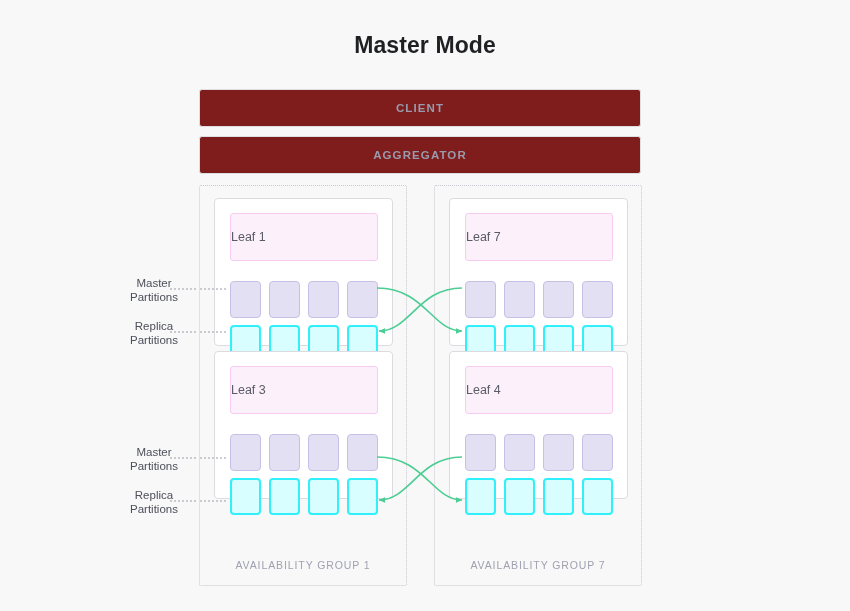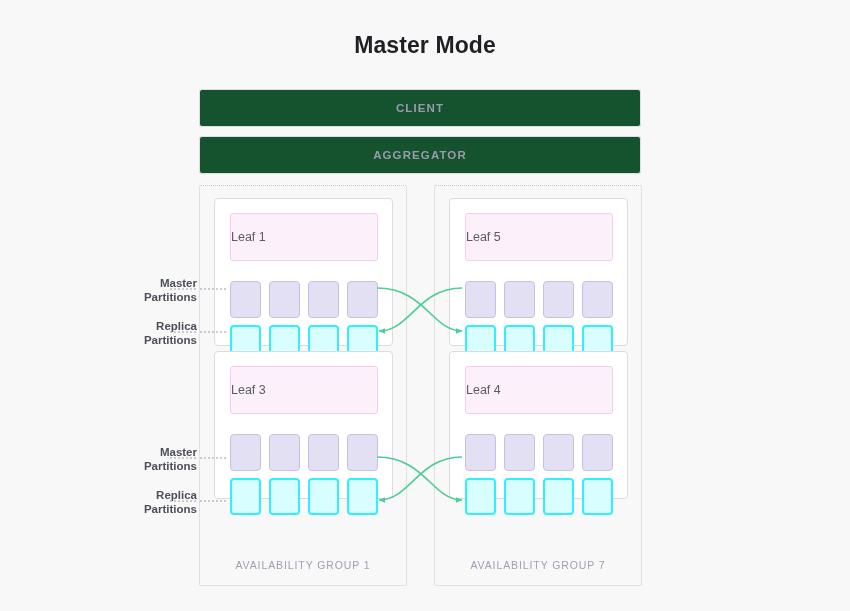--- a/index.html
+++ b/index.html
@@ -31,21 +31,21 @@
     color: #1f2024;
     letter-spacing: 0.1px;
   }
 
   
   .topbox {
     position: absolute;
     left: 199px;
     width: 442px;
     height: 38px;
-    background: #14532d;
+    background: #7f1d1d;
     border: 1px solid #dedfe2;
     border-radius: 3px;
     box-sizing: border-box;
     display: flex;
     align-items: center;
     justify-content: center;
     font-size: 11.5px;
     font-weight: bold;
     letter-spacing: 1.1px;
     color: #9a9aad;
@@ -133,23 +133,23 @@
   }
   .part.replica {
     background: #d8feff;
     border: 2px solid #2ff0fb;
   }
 
   
   .sidelabel {
     position: absolute;
     width: 86px;
-    text-align: right;
+    text-align: center;
     font-size: 11.5px;
-    font-weight: bold;
+    font-weight: normal;
     color: #4d4f5a;
     line-height: 14px;
   }
   #label-master-1  { left: 111px; top: 276px; }
   #label-replica-1 { left: 111px; top: 319px; }
   #label-master-2  { left: 111px; top: 445px; }
   #label-replica-2 { left: 111px; top: 488px; }
 
   
   #overlay {
@@ -214,21 +214,21 @@
       </div>
     </div>
 
     <div class="group-label">AVAILABILITY GROUP 1</div>
   </div>
 
   <div class="group" id="group-2">
 
     <div class="leafcard upper">
       <div class="leafhead">
-        <span>Leaf 5</span>
+        <span>Leaf 7</span>
       </div>
       <div class="prow master">
         <div class="part master"></div>
         <div class="part master"></div>
         <div class="part master"></div>
         <div class="part master"></div>
       </div>
       <div class="prow replica">
         <div class="part replica"></div>
         <div class="part replica"></div>

